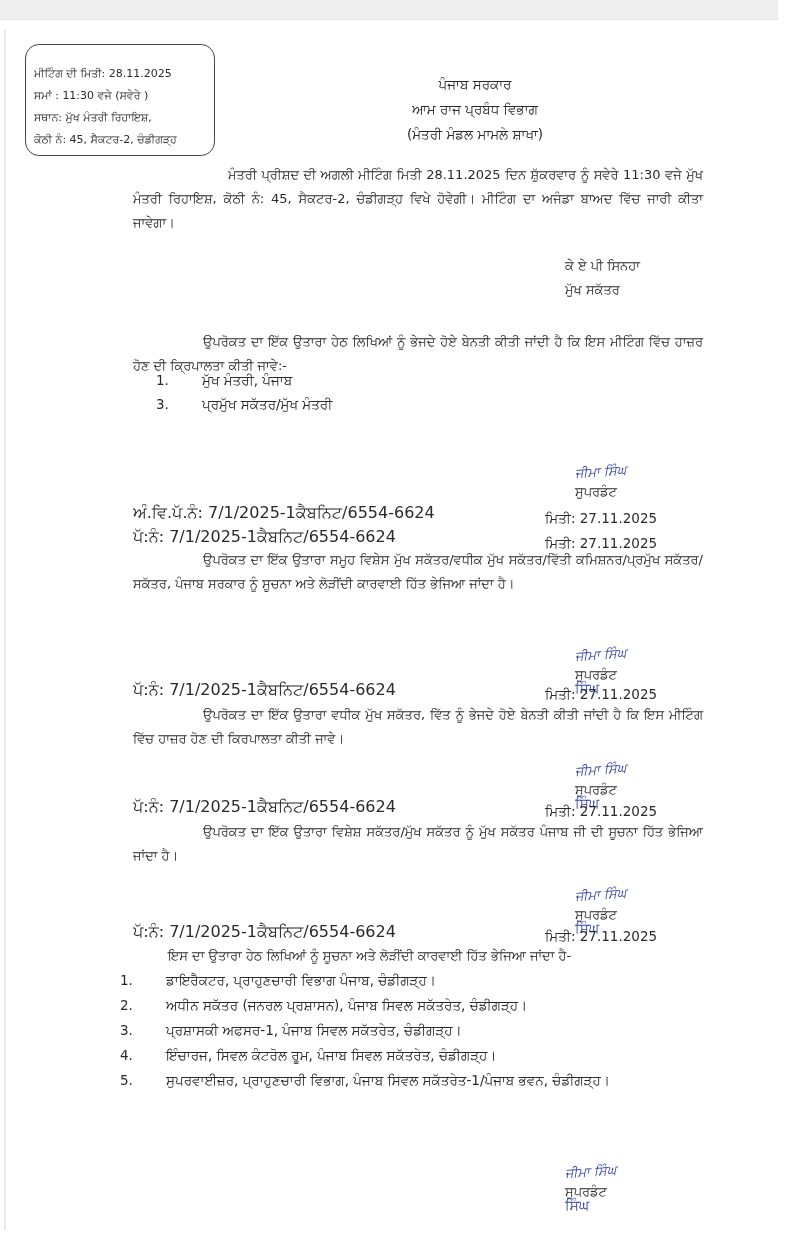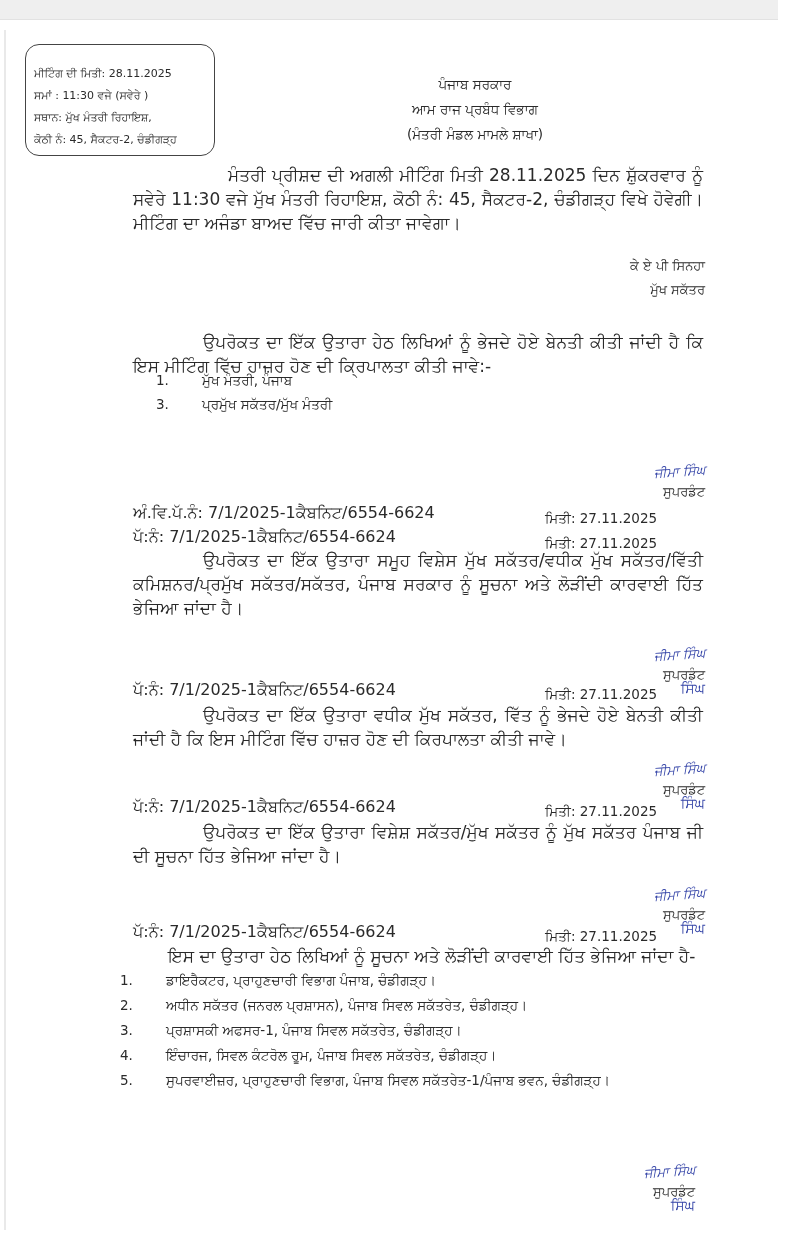--- a/index.html
+++ b/index.html
@@ -10,23 +10,23 @@
   .topbar { position:absolute; left:0; top:0; width:778px; height:19px; background:#efefef; border-bottom:1px solid #e2e2e2; }
   .leftedge { position:absolute; left:4px; top:30px; width:2px; height:1200px; background:#e9e9e9; }
   .page { position:absolute; left:0; top:0; width:810px; height:1252px; }
   .infobox {
     position:absolute; left:25px; top:44px; width:190px; height:112px;
     border:1.5px solid #444; border-radius:14px; padding:18px 8px; box-sizing:border-box;
     font-size:11px; line-height:22px;
   }
   .infobox div { white-space:nowrap; }
   .head { position:absolute; left:340px; top:72px; width:270px; text-align:center; font-size:13.5px; line-height:25px; }
-  .para { position:absolute; font-size:17px; line-height:24px; text-align:justify; }
+  .para { position:absolute; font-size:13px; line-height:24px; text-align:justify; }
   .indent { text-indent:70px; }
-  .sig { position:absolute; text-align:right; font-size:13px; line-height:20px; }
+  .sig { position:absolute; text-align:left; font-size:13px; line-height:20px; }
   .hand { font-family:"DejaVu Serif", serif; font-style:italic; color:#3545a8; font-size:13px; transform:rotate(-4deg); display:inline-block; }
   .stamp { font-size:14px; color:#3545a8; display:block; margin-top:-6px;font-family:Liberation Serif, serif; }
   .refline { position:absolute; left:133px; font-size:16px; white-space:nowrap; }
   .dateline { position:absolute; left:545px; font-size:13.5px; white-space:nowrap; }
   .list { position:absolute; font-size:13.5px; line-height:24px; }
   .list .num { display:inline-block; width:46px; }
   .list div { white-space:nowrap; }
 </style>
 </head>
 <body>

